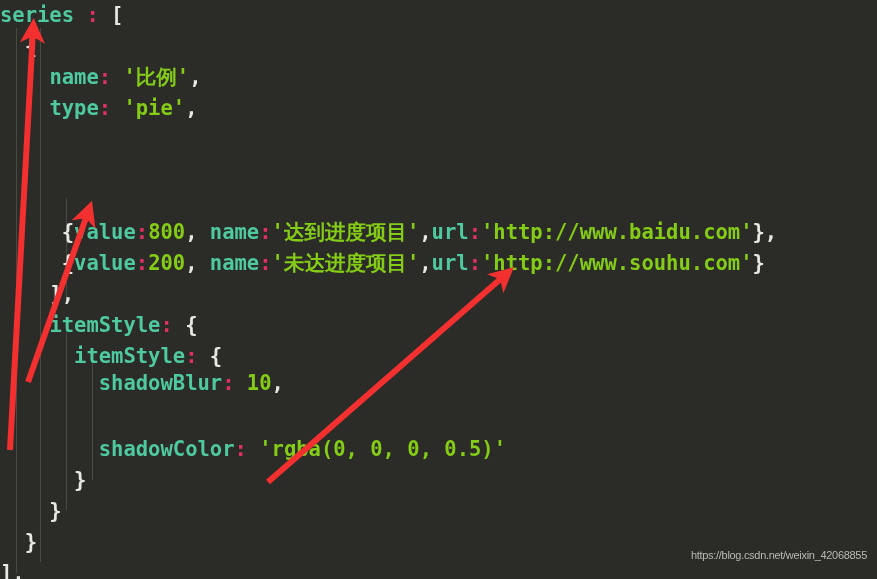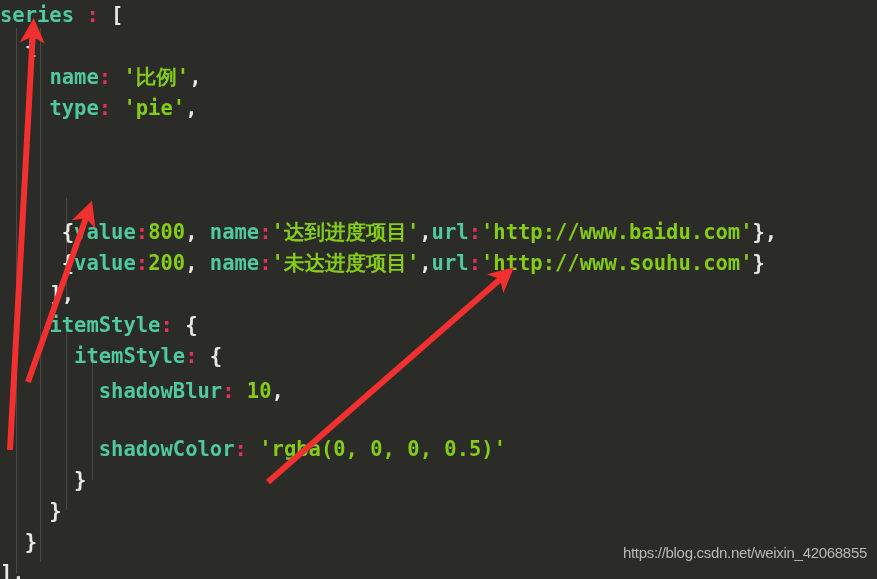--- a/index.html
+++ b/index.html
@@ -54,21 +54,21 @@
     top: 0; left: 0;
     width: 877px; height: 579px;
     pointer-events: none;
   }
   .watermark {
     position: absolute;
     right: 10px;
     bottom: 18px;
     color: #b9b9b4;
     font-family: "Liberation Sans", sans-serif;
-    font-size: 15px;
+    font-size: 11px;
     font-weight: normal;
     letter-spacing: -0.3px;
     white-space: nowrap;
   }
 </style>
 </head>
 <body>
 
 <div id="screenshot">
 
@@ -83,21 +83,21 @@
   <div class="code-layer">
       <div class="code-line" style="top: 0px;"><span class="k">series</span><span class="d"> </span><span class="p">:</span><span class="d"> [</span></div>
       <div class="code-line" style="top: 31px;"><span class="d">  {</span></div>
       <div class="code-line" style="top: 62px;"><span class="d">    </span><span class="k">name</span><span class="p">:</span><span class="d"> </span><span class="s">'比例'</span><span class="d">,</span></div>
       <div class="code-line" style="top: 93px;"><span class="d">    </span><span class="k">type</span><span class="p">:</span><span class="d"> </span><span class="s">'pie'</span><span class="d">,</span></div>
       <div class="code-line" style="top: 217px;"><span class="d">     {</span><span class="k">value</span><span class="p">:</span><span class="n">800</span><span class="d">, </span><span class="k">name</span><span class="p">:</span><span class="s">'达到进度项目'</span><span class="d">,</span><span class="k">url</span><span class="p">:</span><span class="s">'http://www.baidu.com'</span><span class="d">},</span></div>
       <div class="code-line" style="top: 248px;"><span class="d">     {</span><span class="k">value</span><span class="p">:</span><span class="n">200</span><span class="d">, </span><span class="k">name</span><span class="p">:</span><span class="s">'未达进度项目'</span><span class="d">,</span><span class="k">url</span><span class="p">:</span><span class="s">'http://www.souhu.com'</span><span class="d">}</span></div>
       <div class="code-line" style="top: 279px;"><span class="d">    ],</span></div>
       <div class="code-line" style="top: 310px;"><span class="d">    </span><span class="k">itemStyle</span><span class="p">:</span><span class="d"> {</span></div>
       <div class="code-line" style="top: 341px;"><span class="d">      </span><span class="k">itemStyle</span><span class="p">:</span><span class="d"> {</span></div>
-      <div class="code-line" style="top: 376px;"><span class="d">        </span><span class="k">shadowBlur</span><span class="p">:</span><span class="d"> </span><span class="n">10</span><span class="d">,</span></div>
+      <div class="code-line" style="top: 368px;"><span class="d">        </span><span class="k">shadowBlur</span><span class="p">:</span><span class="d"> </span><span class="n">10</span><span class="d">,</span></div>
       <div class="code-line" style="top: 434px;"><span class="d">        </span><span class="k">shadowColor</span><span class="p">:</span><span class="d"> </span><span class="s">'rgba(0, 0, 0, 0.5)'</span></div>
       <div class="code-line" style="top: 465px;"><span class="d">      }</span></div>
       <div class="code-line" style="top: 496px;"><span class="d">    }</span></div>
       <div class="code-line" style="top: 527px;"><span class="d">  }</span></div>
       <div class="code-line" style="top: 558px;"><span class="d">],</span></div>
     </div>
 
   <svg class="arrow-layer" width="877" height="579" viewBox="0 0 877 579">
     <defs>
       <marker id="ah" markerWidth="4.2" markerHeight="4.2" refX="2.2" refY="2.1" orient="auto" markerUnits="strokeWidth">

